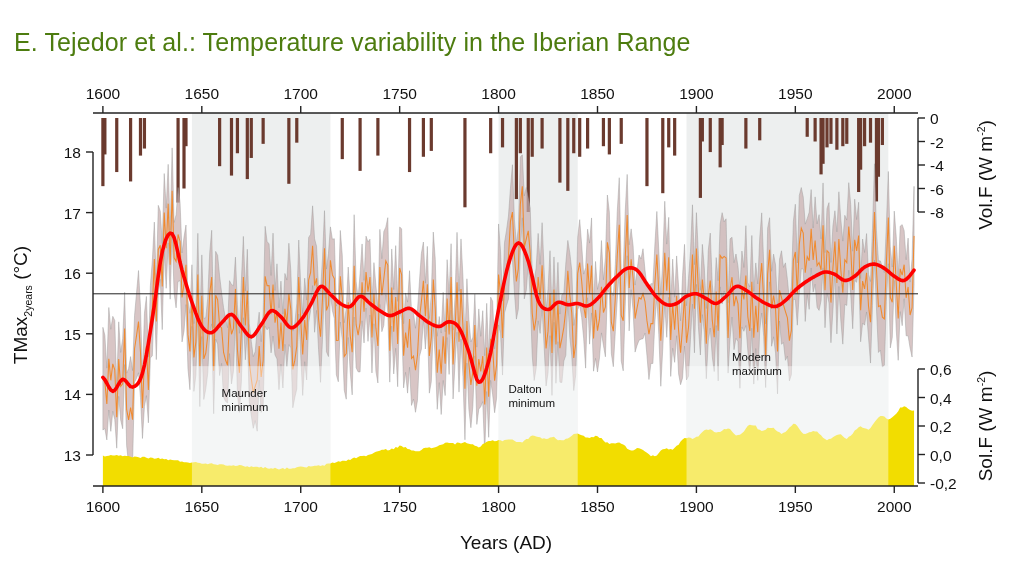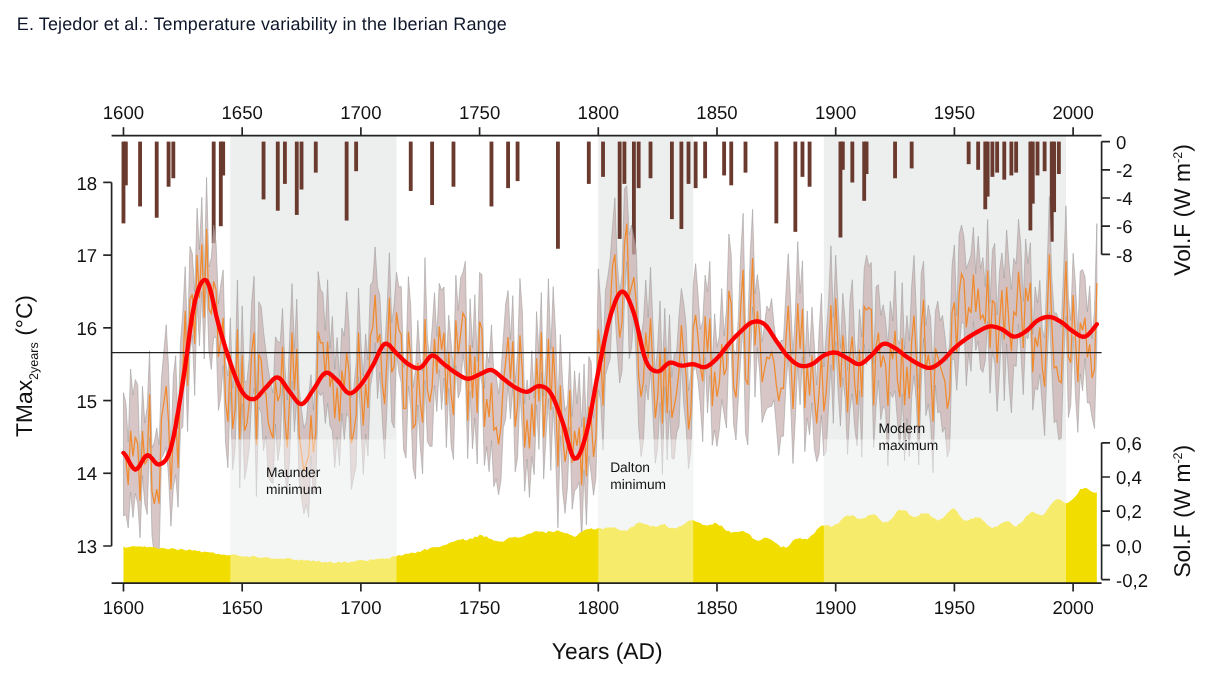--- a/index.html
+++ b/index.html
@@ -1,20 +1,20 @@
 <!DOCTYPE html>
 <html><head>
 <meta charset="utf-8">
 <style>
   html,body{margin:0;padding:0;background:#ffffff;}
   body{width:1013px;height:564px;overflow:hidden;
        font-family:"Liberation Sans","DejaVu Sans",sans-serif;}
   #root{position:relative;width:1013px;height:564px;}
-  .fig-title{position:absolute;left:14px;top:12px;font-size:15px;
-             color:#0f172a;letter-spacing:.1px;white-space:nowrap;}
+  .fig-title{position:absolute;left:14px;top:28px;font-size:25px;
+             color:#4d7c0f;letter-spacing:.1px;white-space:nowrap;}
   #plotsvg{position:absolute;left:0;top:0;}
   .ticktxt{font-size:15.5px;fill:#111;font-family:"Liberation Sans",sans-serif;}
   .annot{font-size:11.5px;fill:#111;font-family:"Liberation Sans",sans-serif;}
   .bigtxt{font-size:19px;fill:#111;font-family:"Liberation Sans",sans-serif;}
   .sub{font-size:10.5px;}
   .sup{font-size:10.5px;}
 </style>
 </head>
 <body>
 

